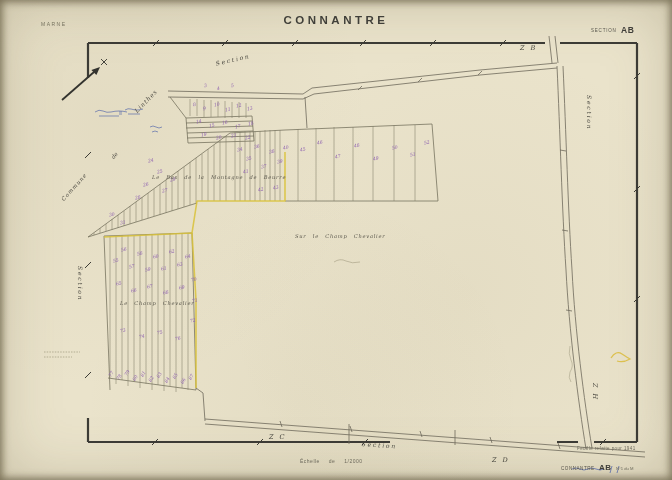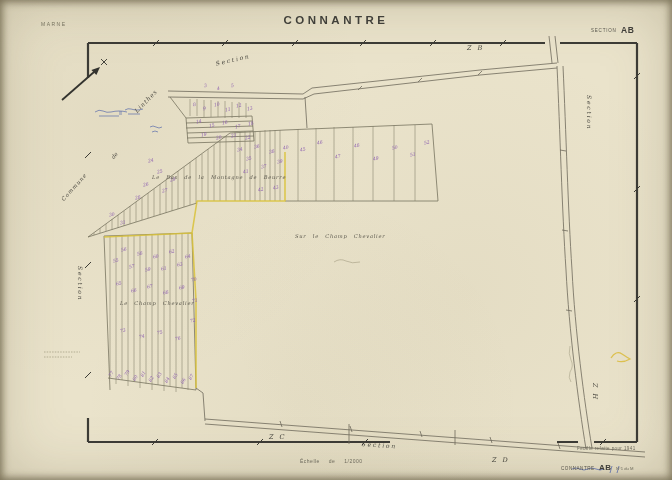--- a/index.html
+++ b/index.html
@@ -112,21 +112,21 @@
   </svg>
 
   <div class="lbl dept">MARNE</div>
   <div class="lbl title">CONNANTRE</div>
   <div class="lbl section-head">
     <span class="sw">SECTION</span>
     <span class="sc">AB</span>
   </div>
 
   <div class="lbl map-serif sec" style="left:215px;top:60px;transform:rotate(-13deg);transform-origin:left top;">Section</div>
-  <div class="lbl map-serif zone" style="left:467px;top:44px;text-align:right;">Z B</div>
+  <div class="lbl map-serif zone" style="left:520px;top:44px;text-align:right;">Z B</div>
   <div class="lbl map-serif sec" style="left:593px;top:95px;transform:rotate(90deg);transform-origin:left top;">Section</div>
   <div class="lbl map-serif zone" style="left:599px;top:383px;transform:rotate(90deg);transform-origin:left top;">Z H</div>
 
   <div class="lbl map-serif" style="left:60px;top:198px;font-size:5.5px;letter-spacing:1px;transform:rotate(-48deg);transform-origin:left top;">Commune</div>
   <div class="lbl map-serif" style="left:110px;top:156px;font-size:5.5px;transform:rotate(-48deg);transform-origin:left top;">de</div>
   <div class="lbl map-serif" style="left:133px;top:109px;font-size:6px;letter-spacing:1px;transform:rotate(-46deg);transform-origin:left top;">Linthes</div>
   <div class="lbl map-serif sec" style="left:84px;top:266px;transform:rotate(90deg);transform-origin:left top;">Section</div>
 
   <div class="lbl map-serif lieu" style="left:152px;top:174px;">Le Bas de la Montagne de Beurre</div>
   <div class="lbl map-serif lieu" style="left:295px;top:233px;">Sur le Champ Chevalier</div>

